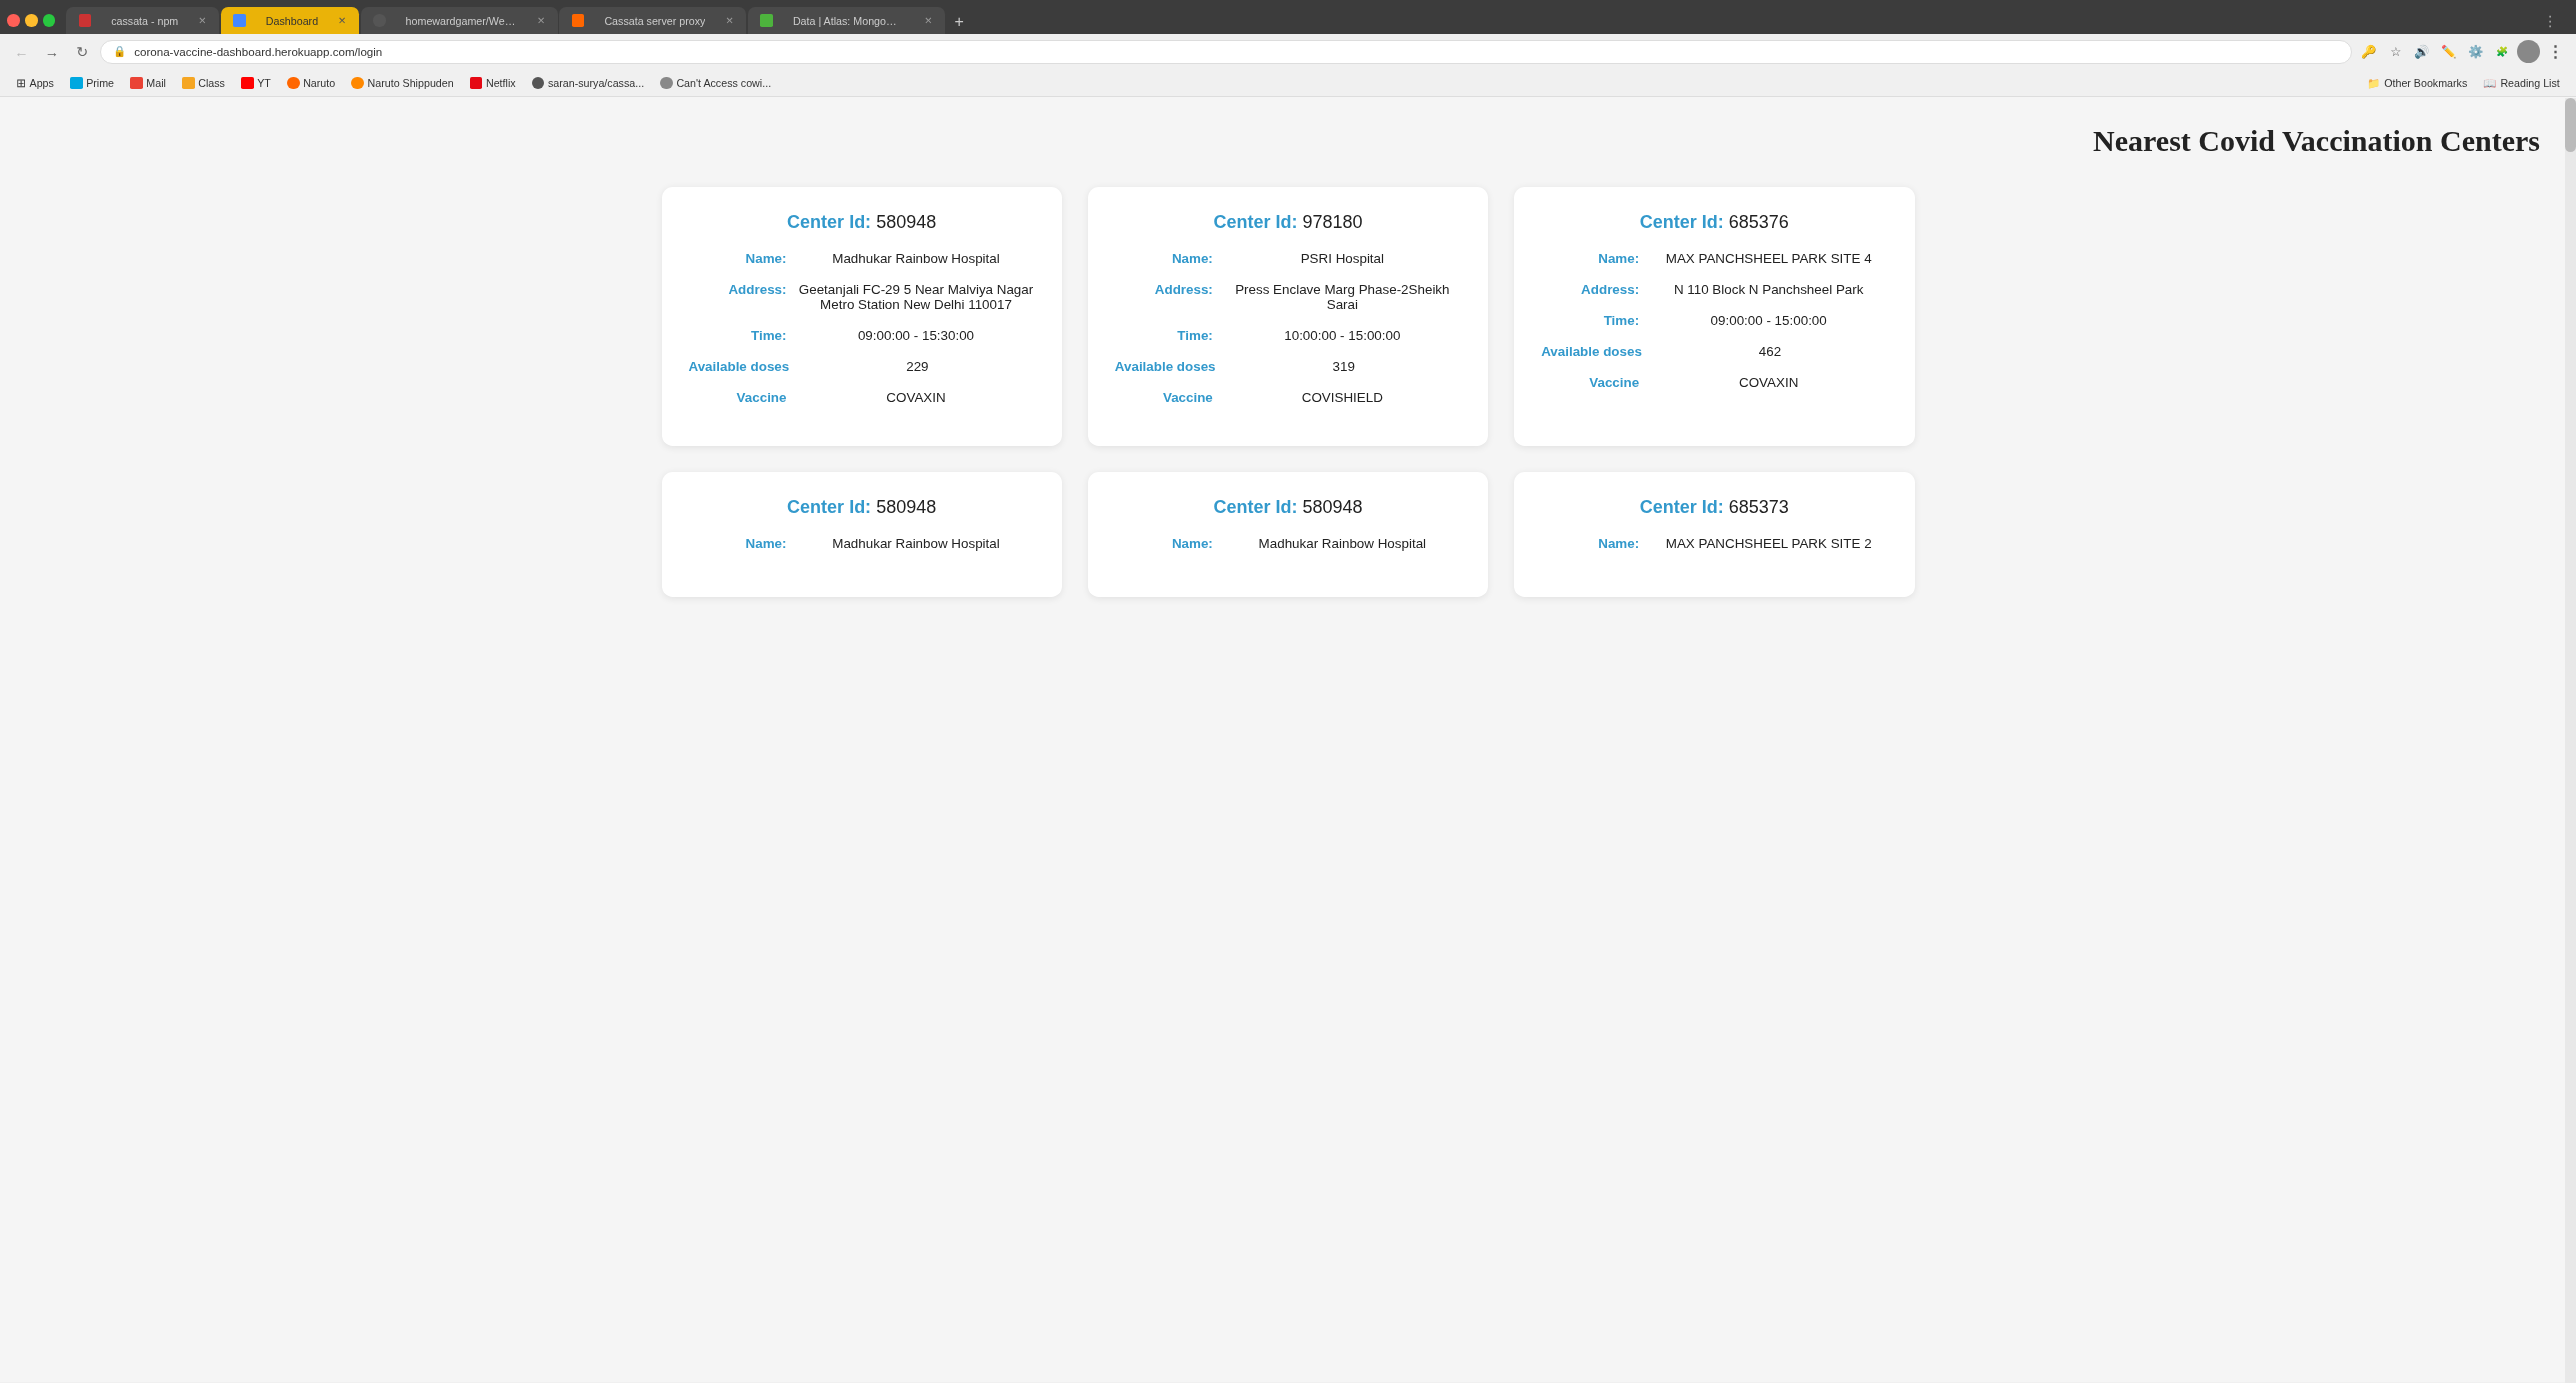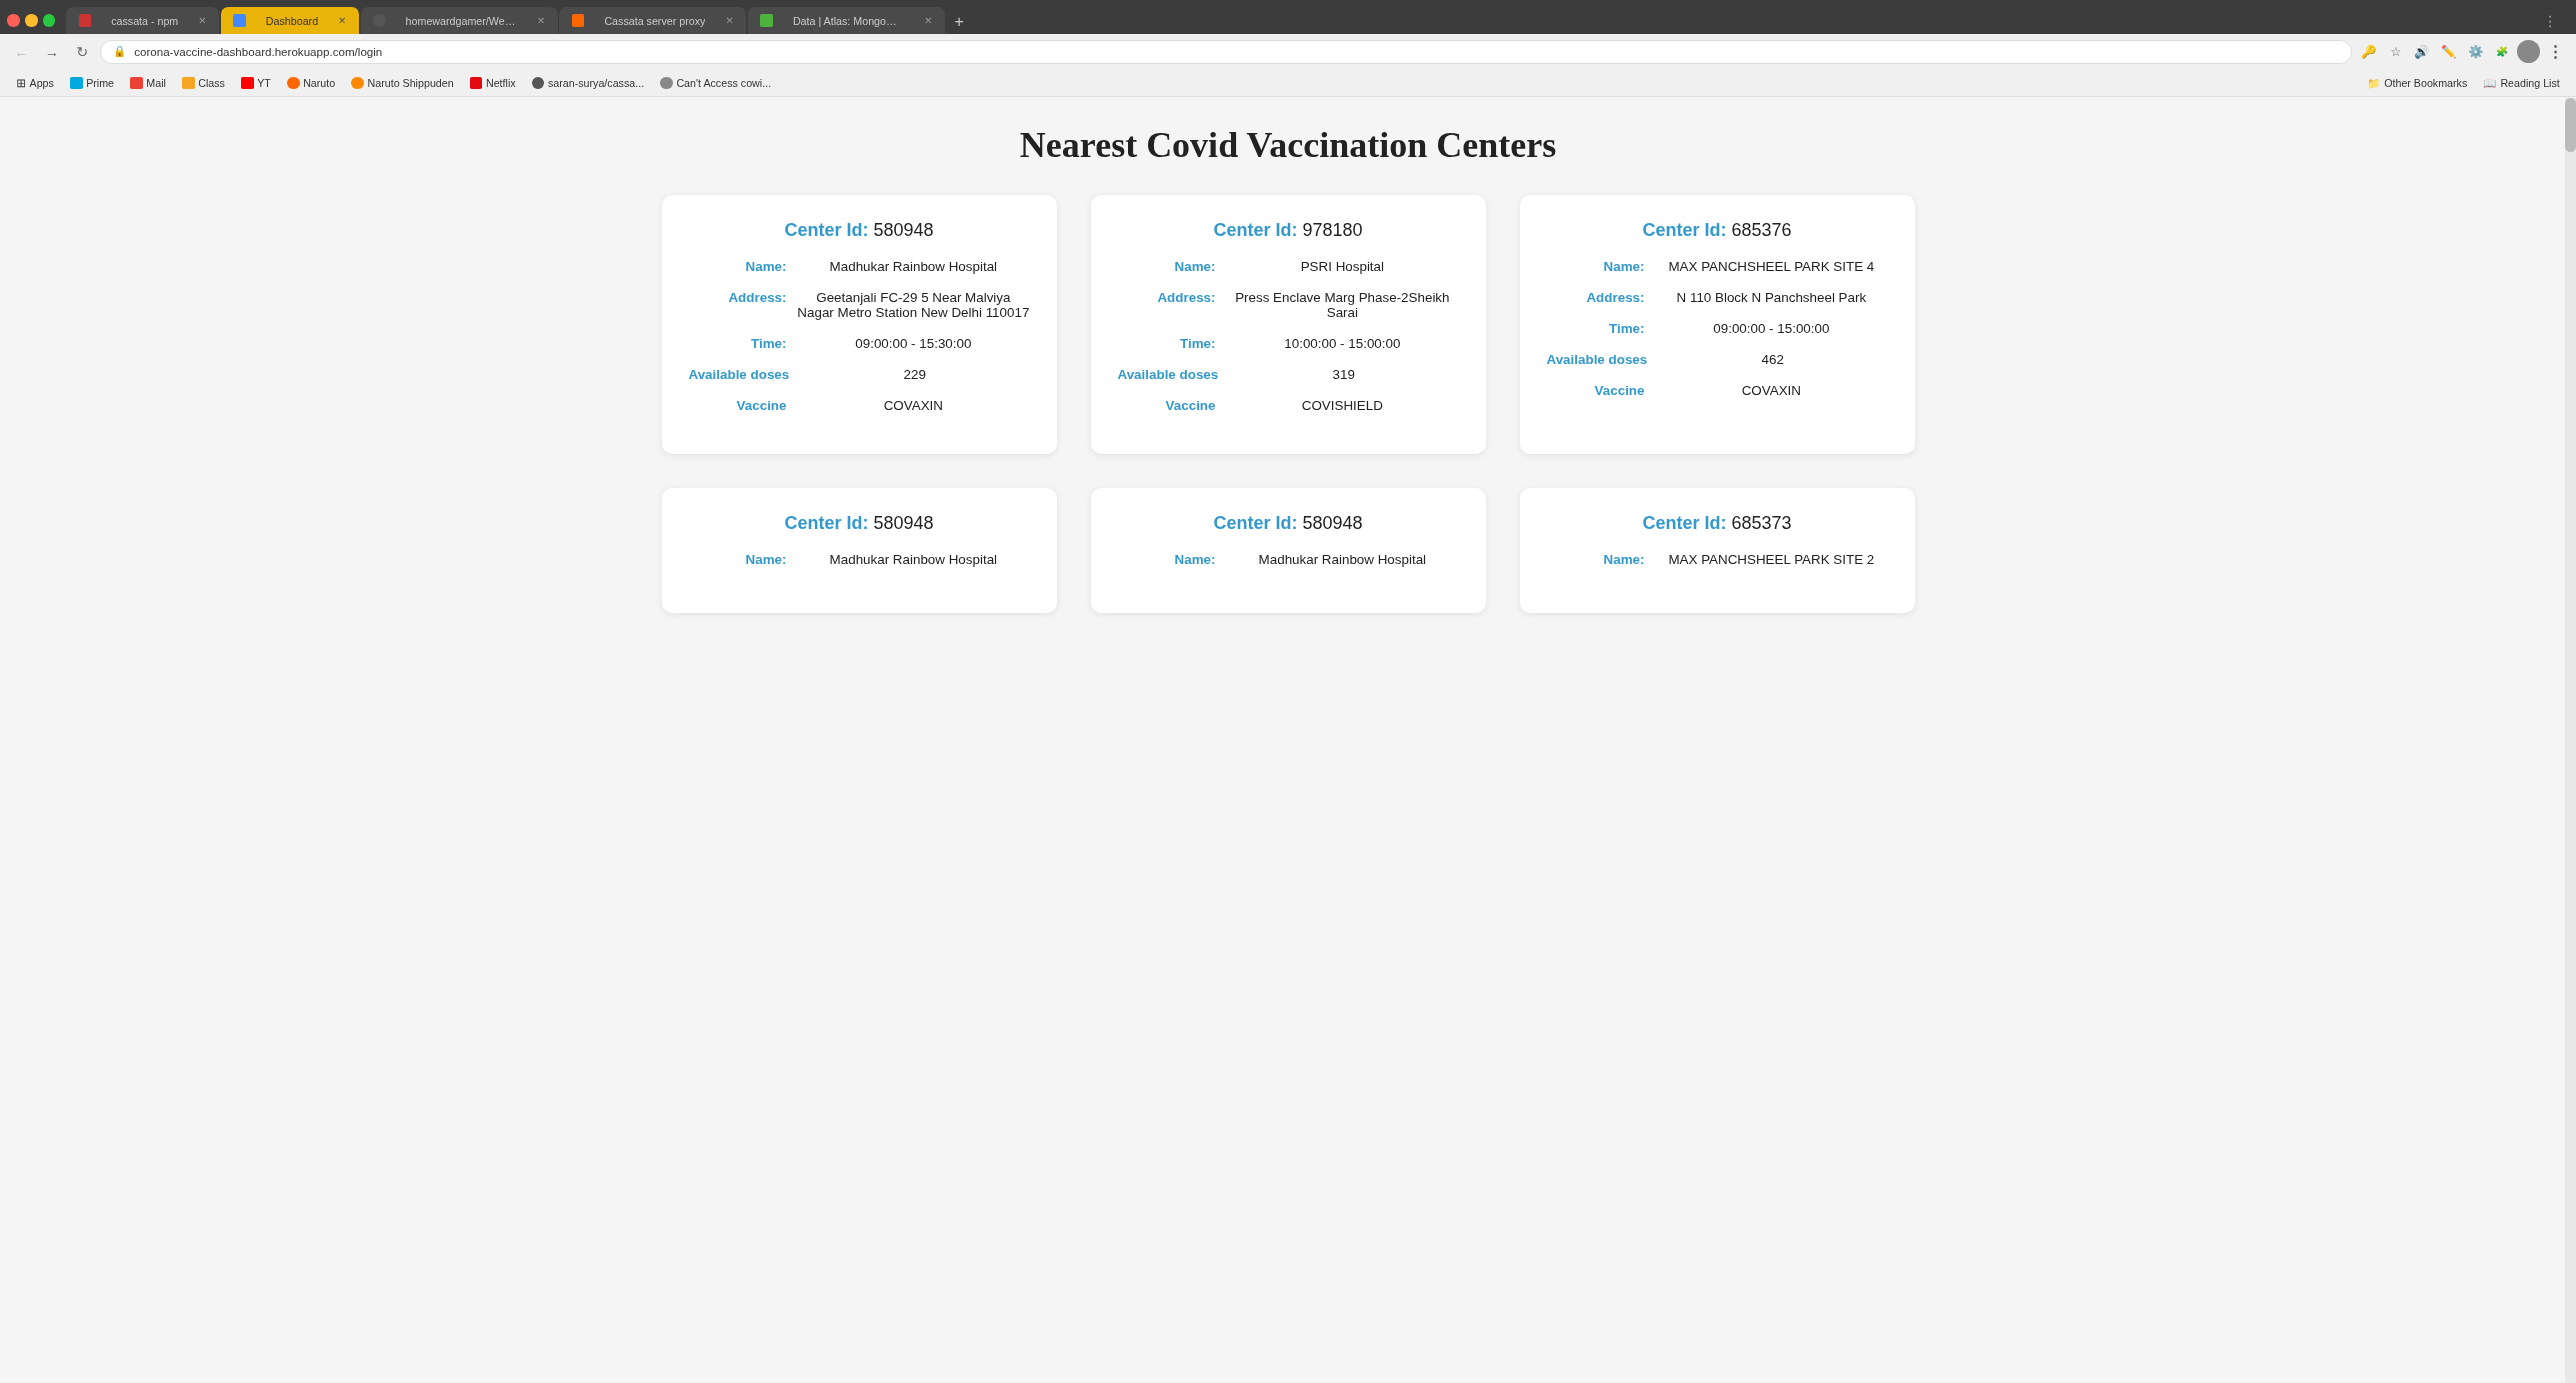--- a/index.html
+++ b/index.html
@@ -193,32 +193,32 @@
     }
 
     
     .page-content {
       background: #f5f5f5;
       min-height: calc(100vh - 98px);
       padding: 27px 36px;
     }
 
     .page-title {
-      text-align: center;
-      font-size: 36px;
+      text-align: right;
+      font-size: 30px;
       font-weight: 700;
       color: #222;
       margin-bottom: 29px;
       font-family: Georgia, serif;
     }
 
     .cards-grid {
       display: grid;
       grid-template-columns: repeat(3, 1fr);
-      gap: 34px;
+      gap: 26px;
       max-width: 1253px;
       margin: 0 auto;
     }
 
     .card {
       background: white;
       border-radius: 10.7px;
       padding: 25px 27px;
       box-shadow: 0 1.8px 7.2px rgba(0,0,0,0.08);
     }

